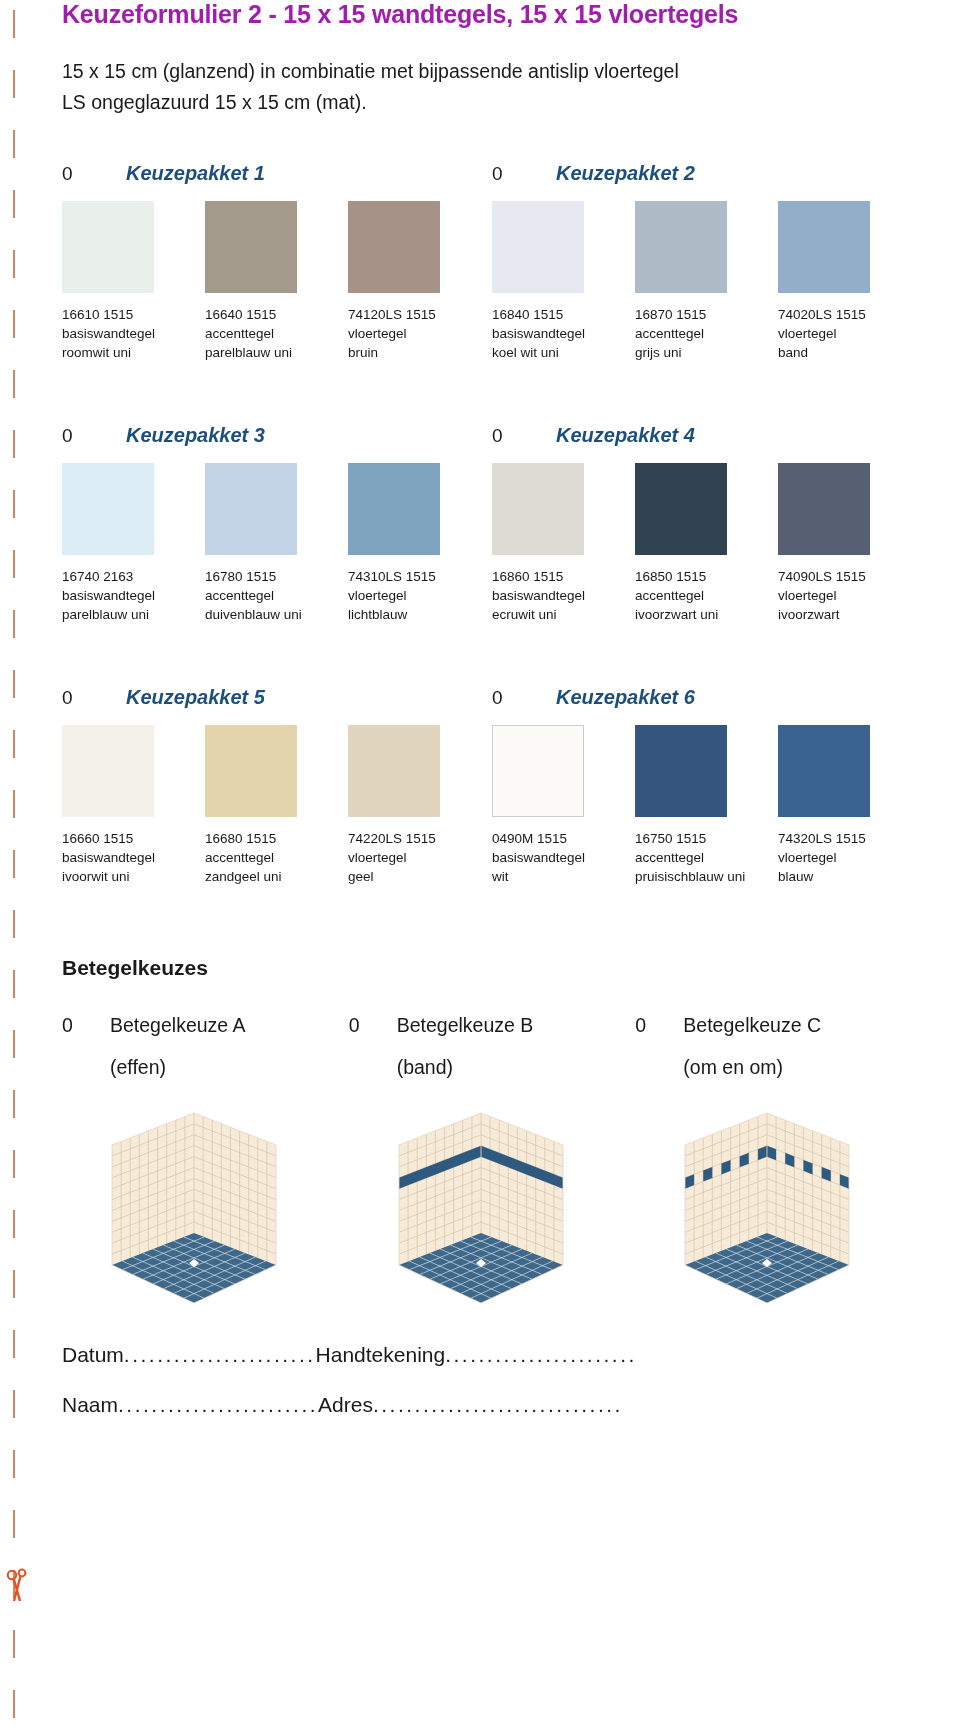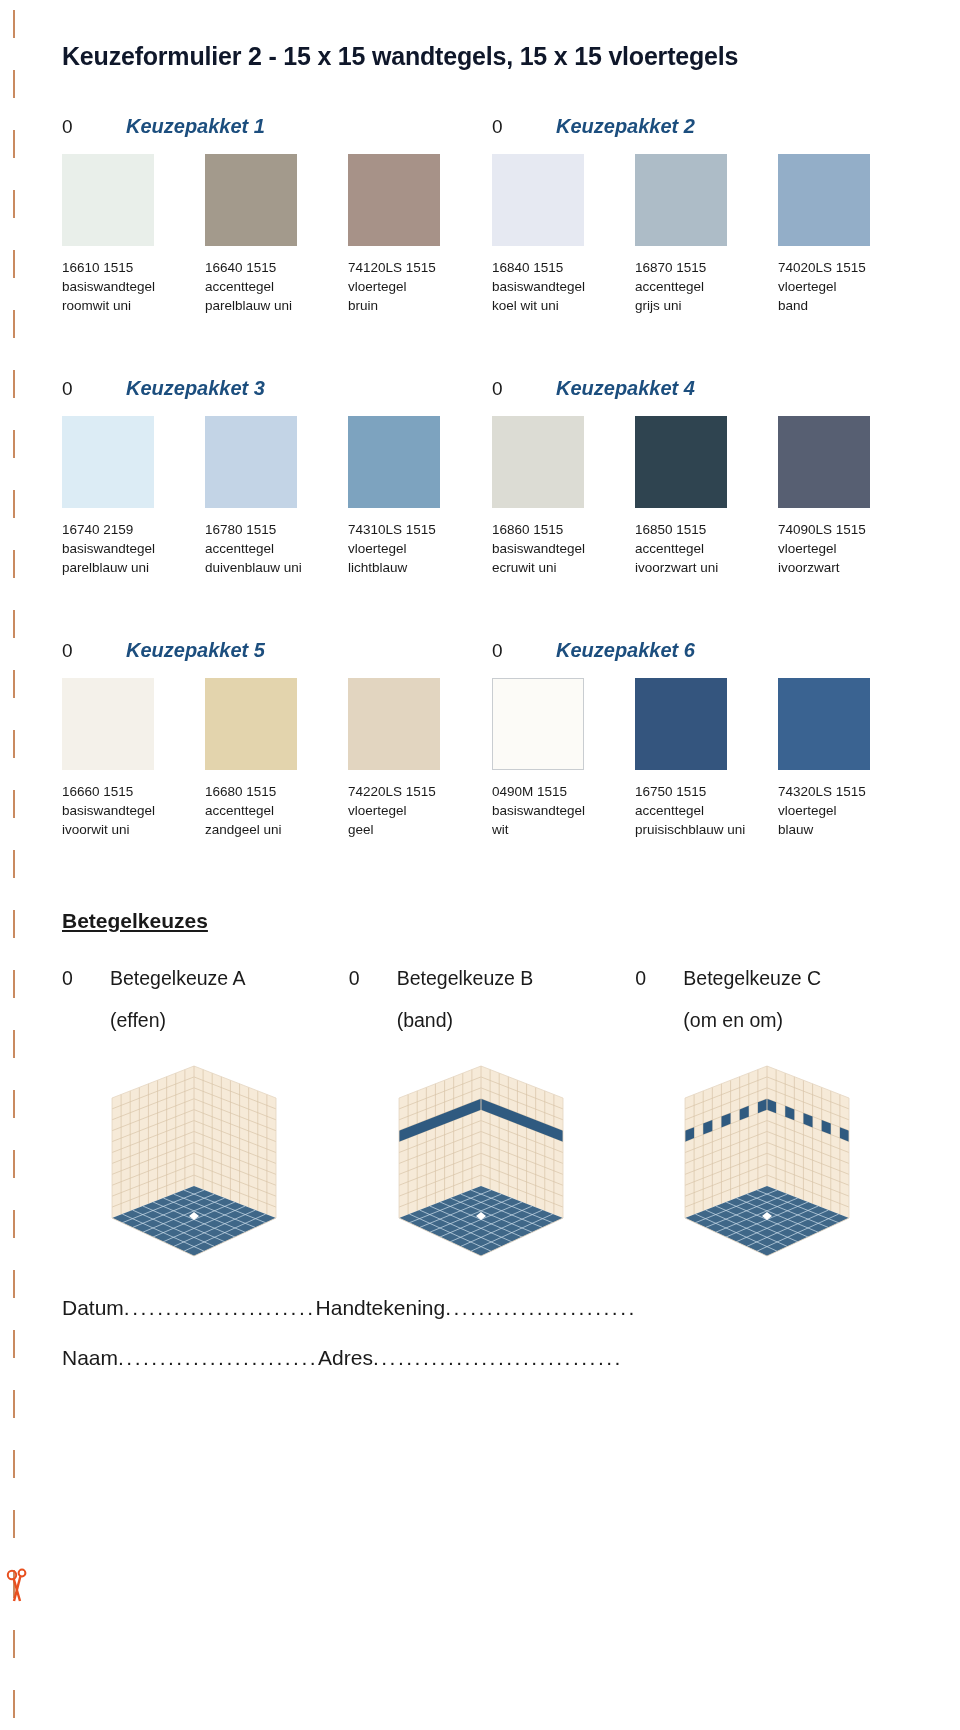--- a/index.html
+++ b/index.html
@@ -38,25 +38,24 @@
   }
 
   
   .page {
     position: absolute;
     left: 62px; top: 0;
     width: 860px;
   }
 
   .form-title {
-    color: #0f172a;
+    color: #a21caf;
     font-size: 25px;
     font-weight: bold;
     letter-spacing: -0.2px;
-    margin-top: 42px;
   }
 
   .section-title {
     color: #1c4e7e;
     font-size: 30px;
     font-weight: bold;
     letter-spacing: -0.3px;
     margin-top: 68px;
   }
 
@@ -115,21 +114,20 @@
     color: #1a1a1a;
     padding-right: 6px;
   }
 
   
   .betegel-title {
     font-size: 21px;
     font-weight: bold;
     color: #1a1a1a;
     margin-top: 70px;
-    text-decoration: underline;
   }
   .betegel-row {
     display: flex;
     margin-top: 34px;
   }
   .betegel-col { width: 287px; }
   .betegel-head {
     display: flex;
     font-size: 19.5px;
     color: #1a1a1a;
@@ -170,20 +168,22 @@
     <path d="M15.5 8 L9 33" stroke="#e8501f" stroke-width="2.4" fill="none"></path>
   </svg>
 </div>
 
 <div class="page">
 
   <div class="form-title">Keuzeformulier 2 - 15 x 15 wandtegels, 15 x 15 vloertegels</div>
 
 
   <div class="intro">
+    <div>15 x 15 cm (glanzend) in combinatie met bijpassende antislip vloertegel</div>
+    <div>LS ongeglazuurd 15 x 15 cm (mat).</div>
   </div>
 
   <div id="packages-host">
       <div class="pkg-row ">
         <div class="pkg-half">
           <div class="pkg-head">
             <span class="pkg-box">0</span>
             <span class="pkg-name">Keuzepakket 1</span>
           </div>
           <div class="tiles">
@@ -249,21 +249,21 @@
       <div class="pkg-row r2">
         <div class="pkg-half">
           <div class="pkg-head">
             <span class="pkg-box">0</span>
             <span class="pkg-name">Keuzepakket 3</span>
           </div>
           <div class="tiles">
             <div class="tile-col">
               <div class="swatch" style="background: rgb(220, 236, 245);"></div>
               <div class="tile-meta">
-                <div>16740 2159</div>
+                <div>16740 2163</div>
                 <div>basiswandtegel</div>
                 <div>parelblauw uni</div>
               </div>
             </div>
             <div class="tile-col">
               <div class="swatch" style="background: rgb(195, 212, 230);"></div>
               <div class="tile-meta">
                 <div>16780 1515</div>
                 <div>accenttegel</div>
                 <div>duivenblauw uni</div>

